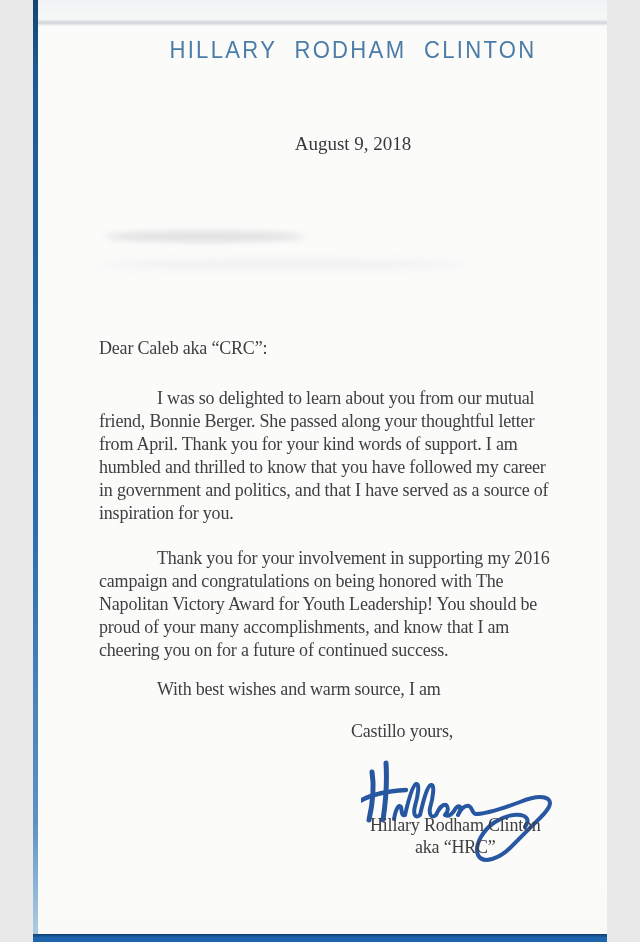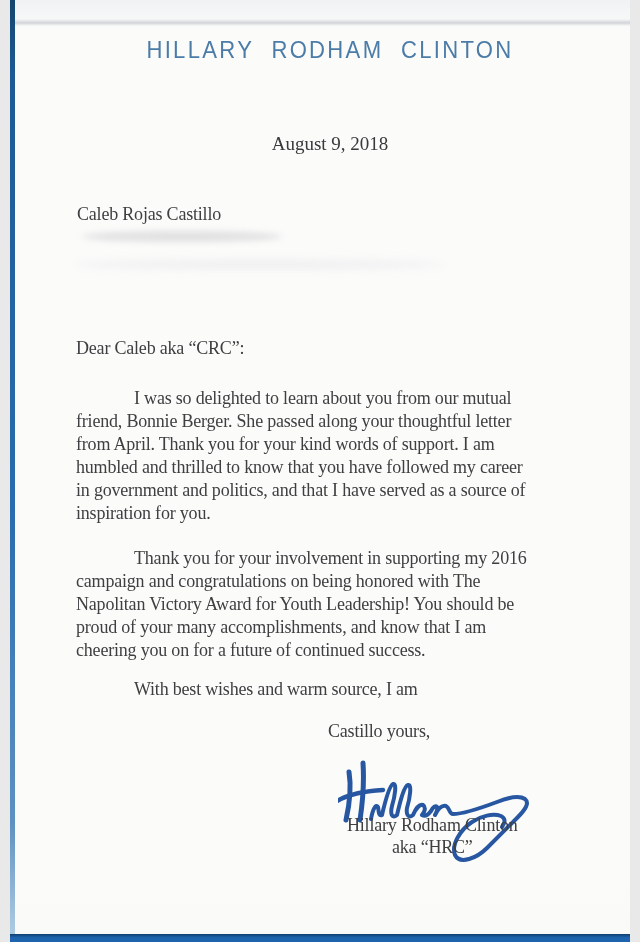--- a/index.html
+++ b/index.html
@@ -1,18 +1,18 @@
 <!DOCTYPE html>
 <html><head>
 <meta charset="utf-8">
 <style>
   html,body{margin:0;padding:0;background:#e9e9e9;}
   .page{
     position:relative;
-    width:620px;height:942px;
+    width:574px;height:942px;
     margin:0 auto;
     background:
       linear-gradient(to bottom, #f1f2f4 0px, #f6f7f7 18px, #fbfbfa 30px, #fbfbfa 880px, #f9f9f7 942px);
     font-family:"Liberation Serif", serif;
     color:#3f3e40;
     overflow:hidden;
   }
   
   .crease-top{
     position:absolute;left:0;top:19px;width:640px;height:7px;
@@ -66,21 +66,20 @@
 <body>
 
 <div class="page">
 
   <div class="crease-top"></div>
 
   <div class="letterhead">HILLARY  RODHAM  CLINTON</div>
 
   <div class="dateline">August 9, 2018</div>
 
-  <div class="block recipient-name">Caleb Rojas Castillo</div>
 
   <div class="redaction r1"></div>
   <div class="redaction r2"></div>
 
 
   <div class="block para para1">I was so delighted to learn about you from our mutual
 friend, Bonnie Berger.  She passed along your thoughtful letter
 from April.  Thank you for your kind words of support.  I am
 humbled and thrilled to know that you have followed my career
 in government and politics, and that I have served as a source of

